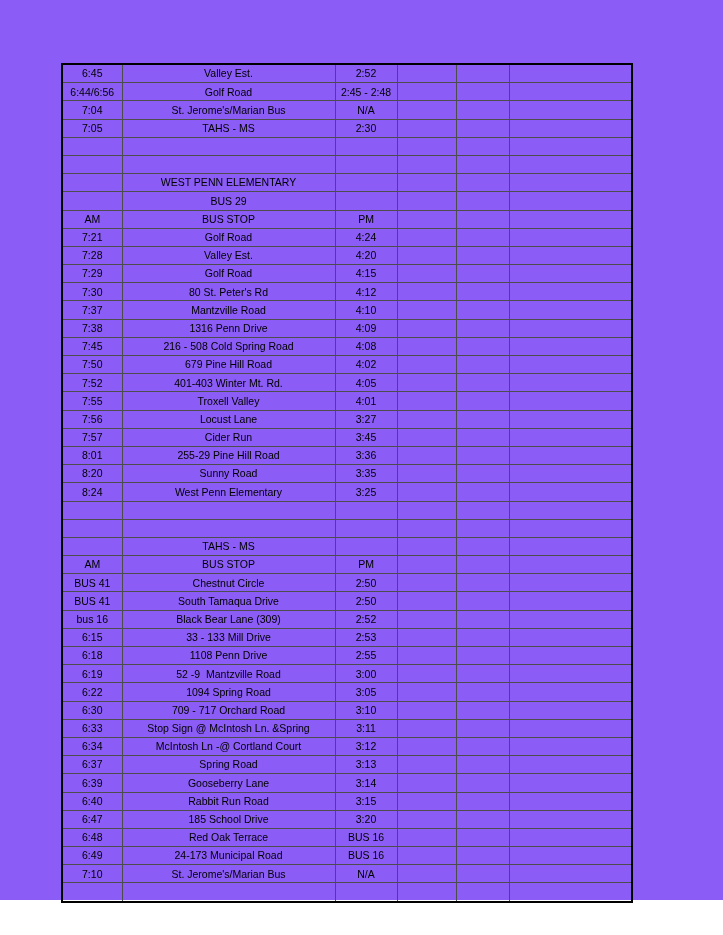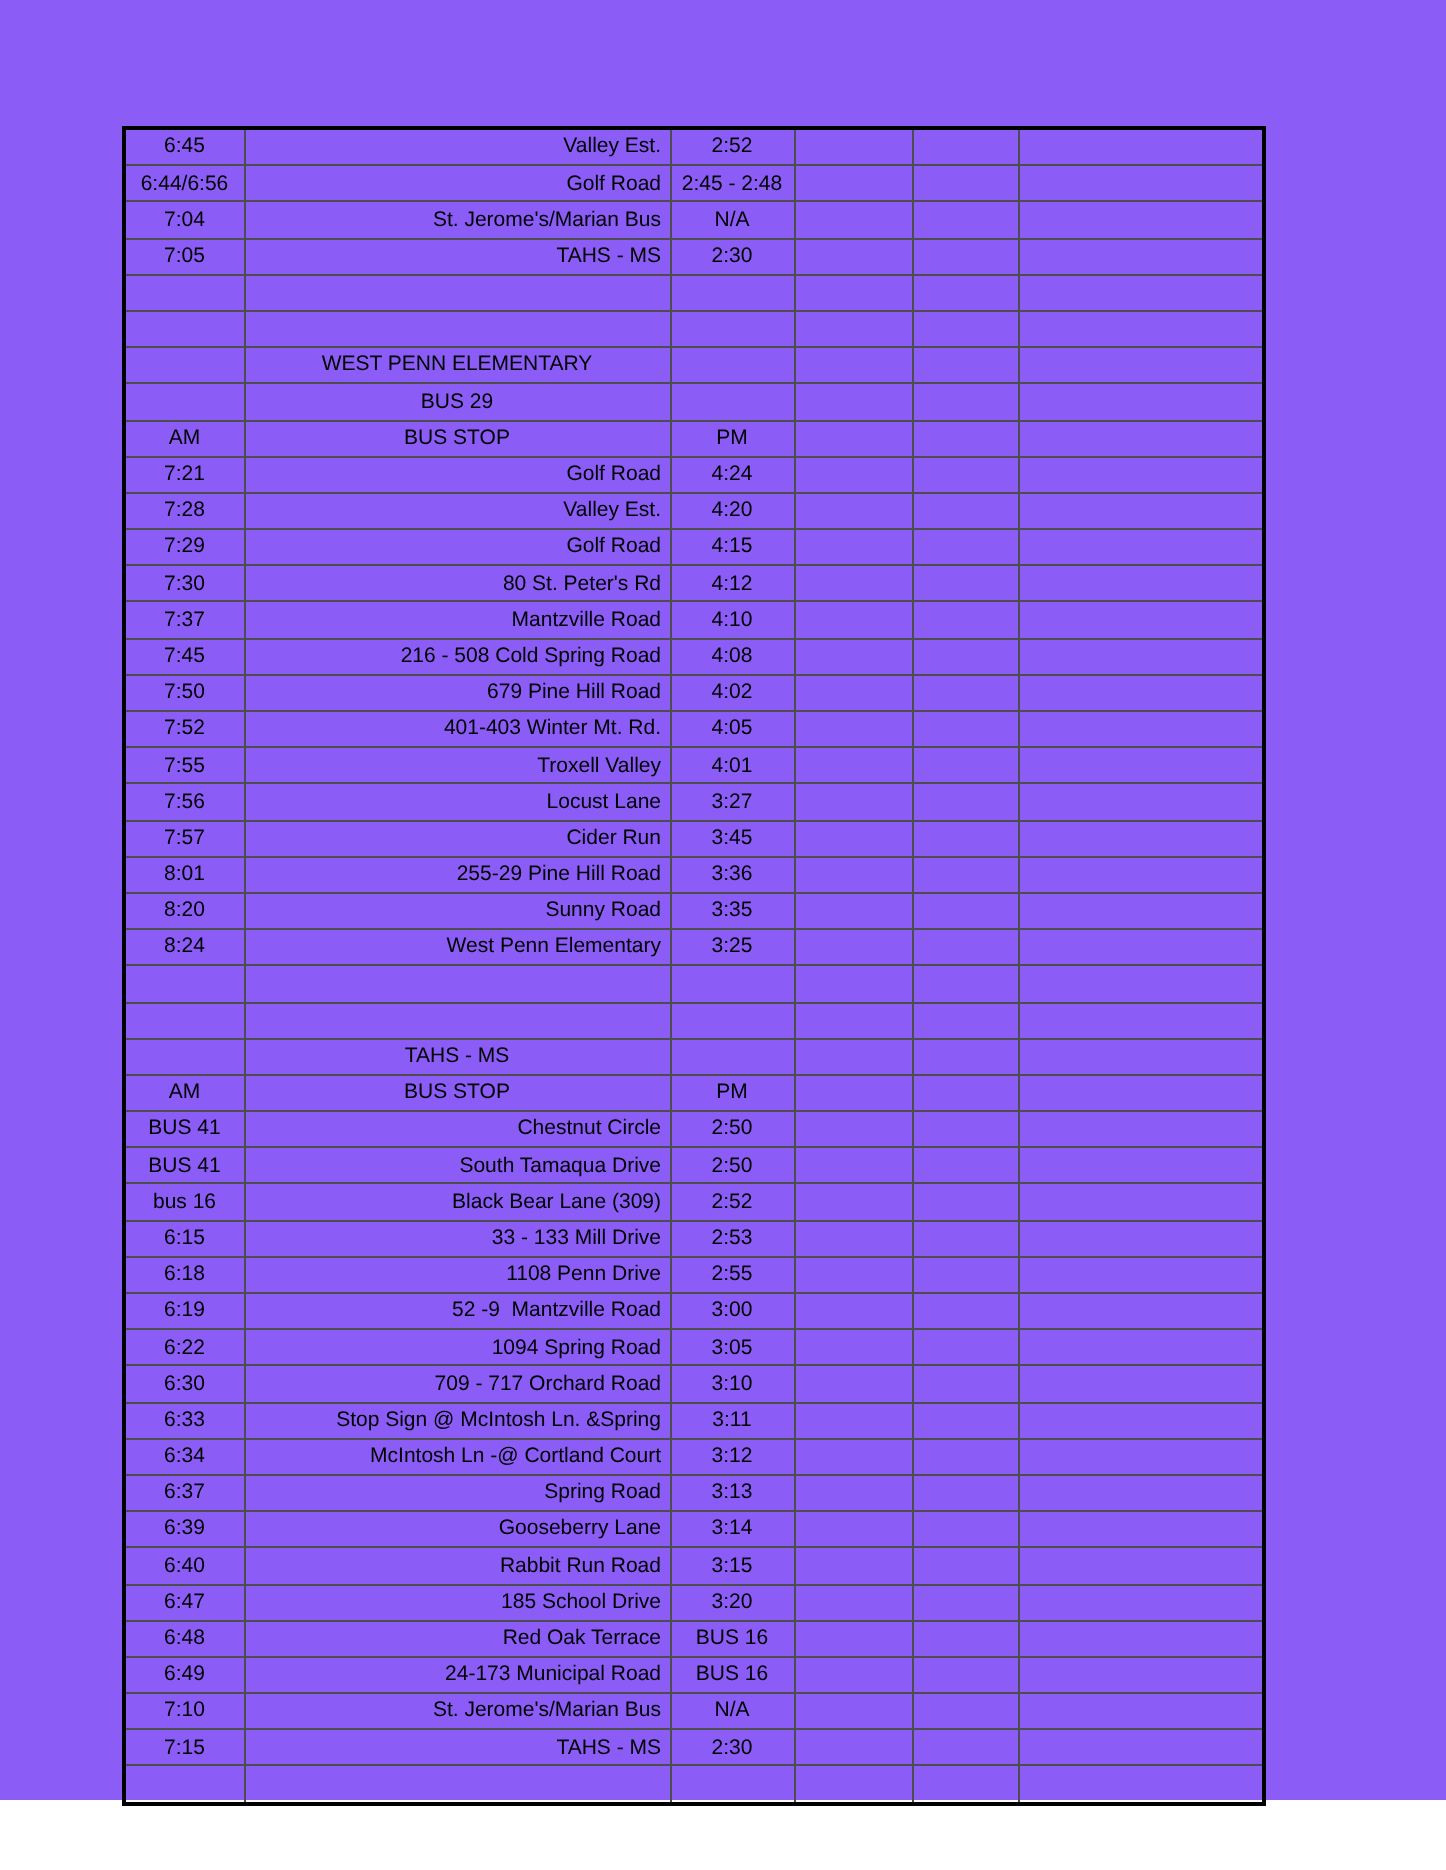--- a/index.html
+++ b/index.html
@@ -49,21 +49,21 @@
   #schedule-table tr:first-child td {
     border-top: 2px solid #000000;
   }
   #schedule-table tr:last-child td {
     border-bottom: 2px solid #000000;
   }
   #schedule-table td.col-first { border-left: 2px solid #000000; }
   #schedule-table td.col-last  { border-right: 2px solid #000000; }
 
   .a-center { text-align: center; }
-  .a-left   { text-align: right; }
+  .a-left   { text-align: center; }
   .empty-cell { }
 </style>
 </head>
 <body>
 
 <div id="page">
   <table id="schedule-table">
     <colgroup>
       <col class="c-am">
       <col class="c-stop">
@@ -179,20 +179,28 @@
         </tr>
         <tr>
           <td class="col-first a-center">7:37</td>
           <td class="a-left">Mantzville Road</td>
           <td class="a-center">4:10</td>
           <td class="empty-cell"></td>
           <td class="empty-cell"></td>
           <td class="empty-cell col-last"></td>
         </tr>
         <tr>
+          <td class="col-first a-center">7:38</td>
+          <td class="a-left">1316 Penn Drive</td>
+          <td class="a-center">4:09</td>
+          <td class="empty-cell"></td>
+          <td class="empty-cell"></td>
+          <td class="empty-cell col-last"></td>
+        </tr>
+        <tr>
           <td class="col-first a-center">7:45</td>
           <td class="a-left">216 - 508 Cold Spring Road</td>
           <td class="a-center">4:08</td>
           <td class="empty-cell"></td>
           <td class="empty-cell"></td>
           <td class="empty-cell col-last"></td>
         </tr>
         <tr>
           <td class="col-first a-center">7:50</td>
           <td class="a-left">679 Pine Hill Road</td>
@@ -414,28 +422,20 @@
           <td class="a-left">24-173 Municipal Road</td>
           <td class="a-center">BUS 16</td>
           <td class="empty-cell"></td>
           <td class="empty-cell"></td>
           <td class="empty-cell col-last"></td>
         </tr>
         <tr>
           <td class="col-first a-center">7:10</td>
           <td class="a-left">St. Jerome's/Marian Bus</td>
           <td class="a-center">N/A</td>
-          <td class="empty-cell"></td>
-          <td class="empty-cell"></td>
-          <td class="empty-cell col-last"></td>
-        </tr>
-        <tr>
-          <td class="col-first a-center">7:15</td>
-          <td class="a-left">TAHS - MS</td>
-          <td class="a-center">2:30</td>
           <td class="empty-cell"></td>
           <td class="empty-cell"></td>
           <td class="empty-cell col-last"></td>
         </tr>
         <tr>
           <td class="col-first a-center"></td>
           <td class="a-left"></td>
           <td class="a-center"></td>
           <td class="empty-cell"></td>
           <td class="empty-cell"></td>

